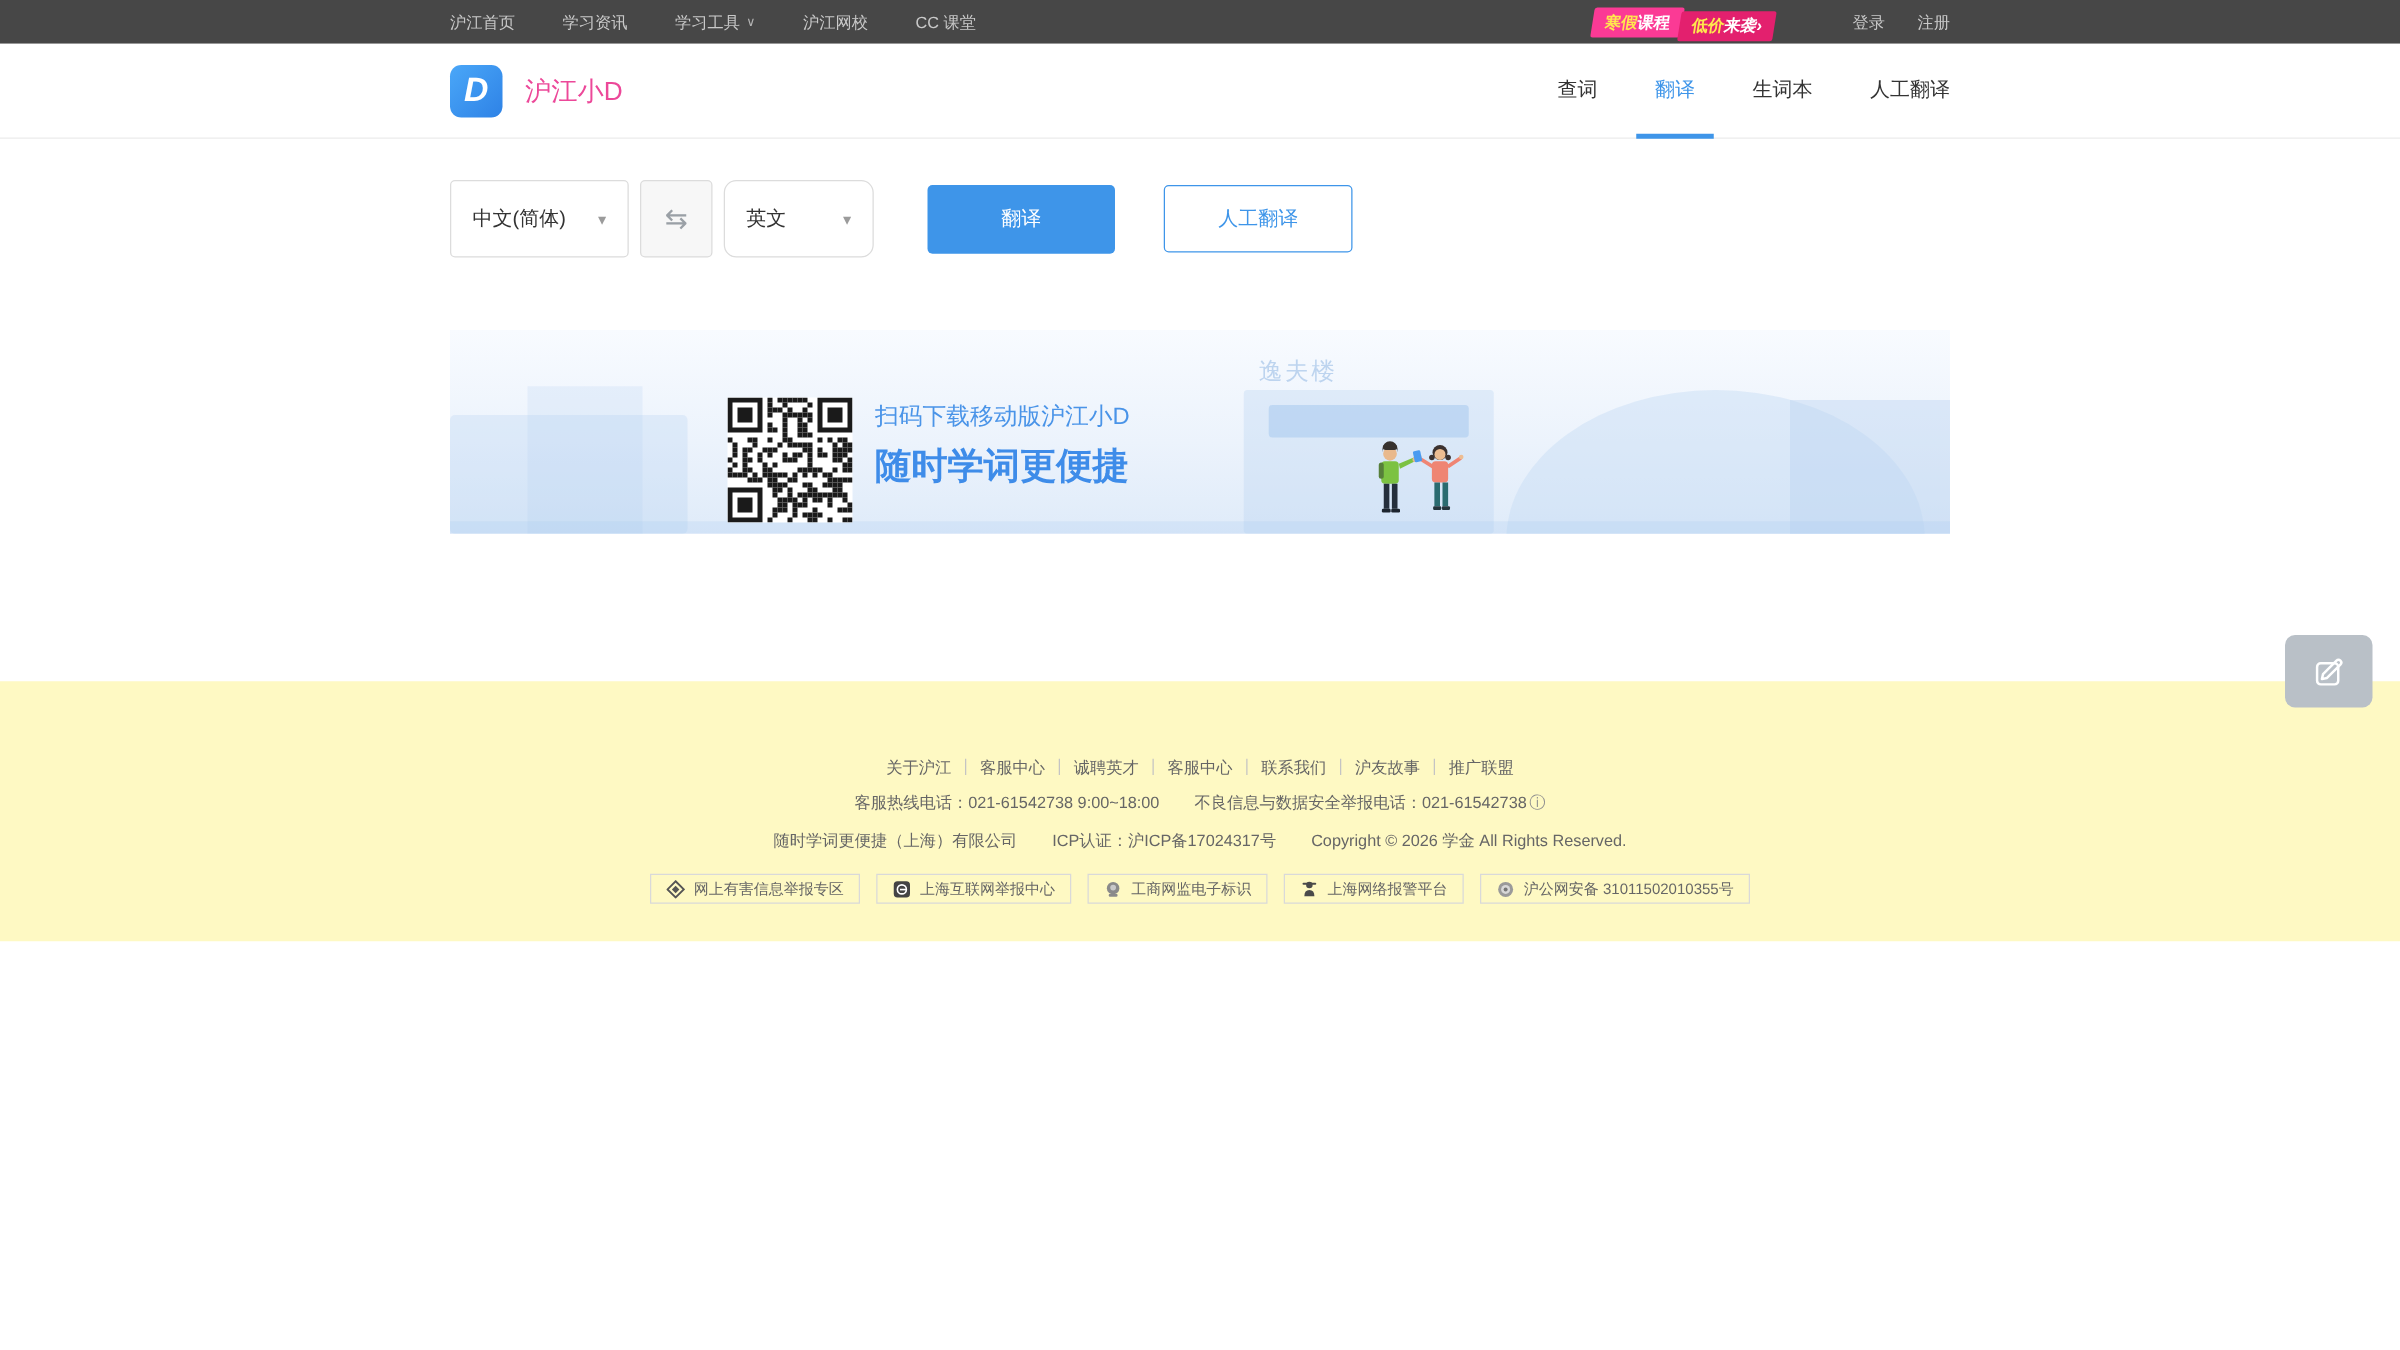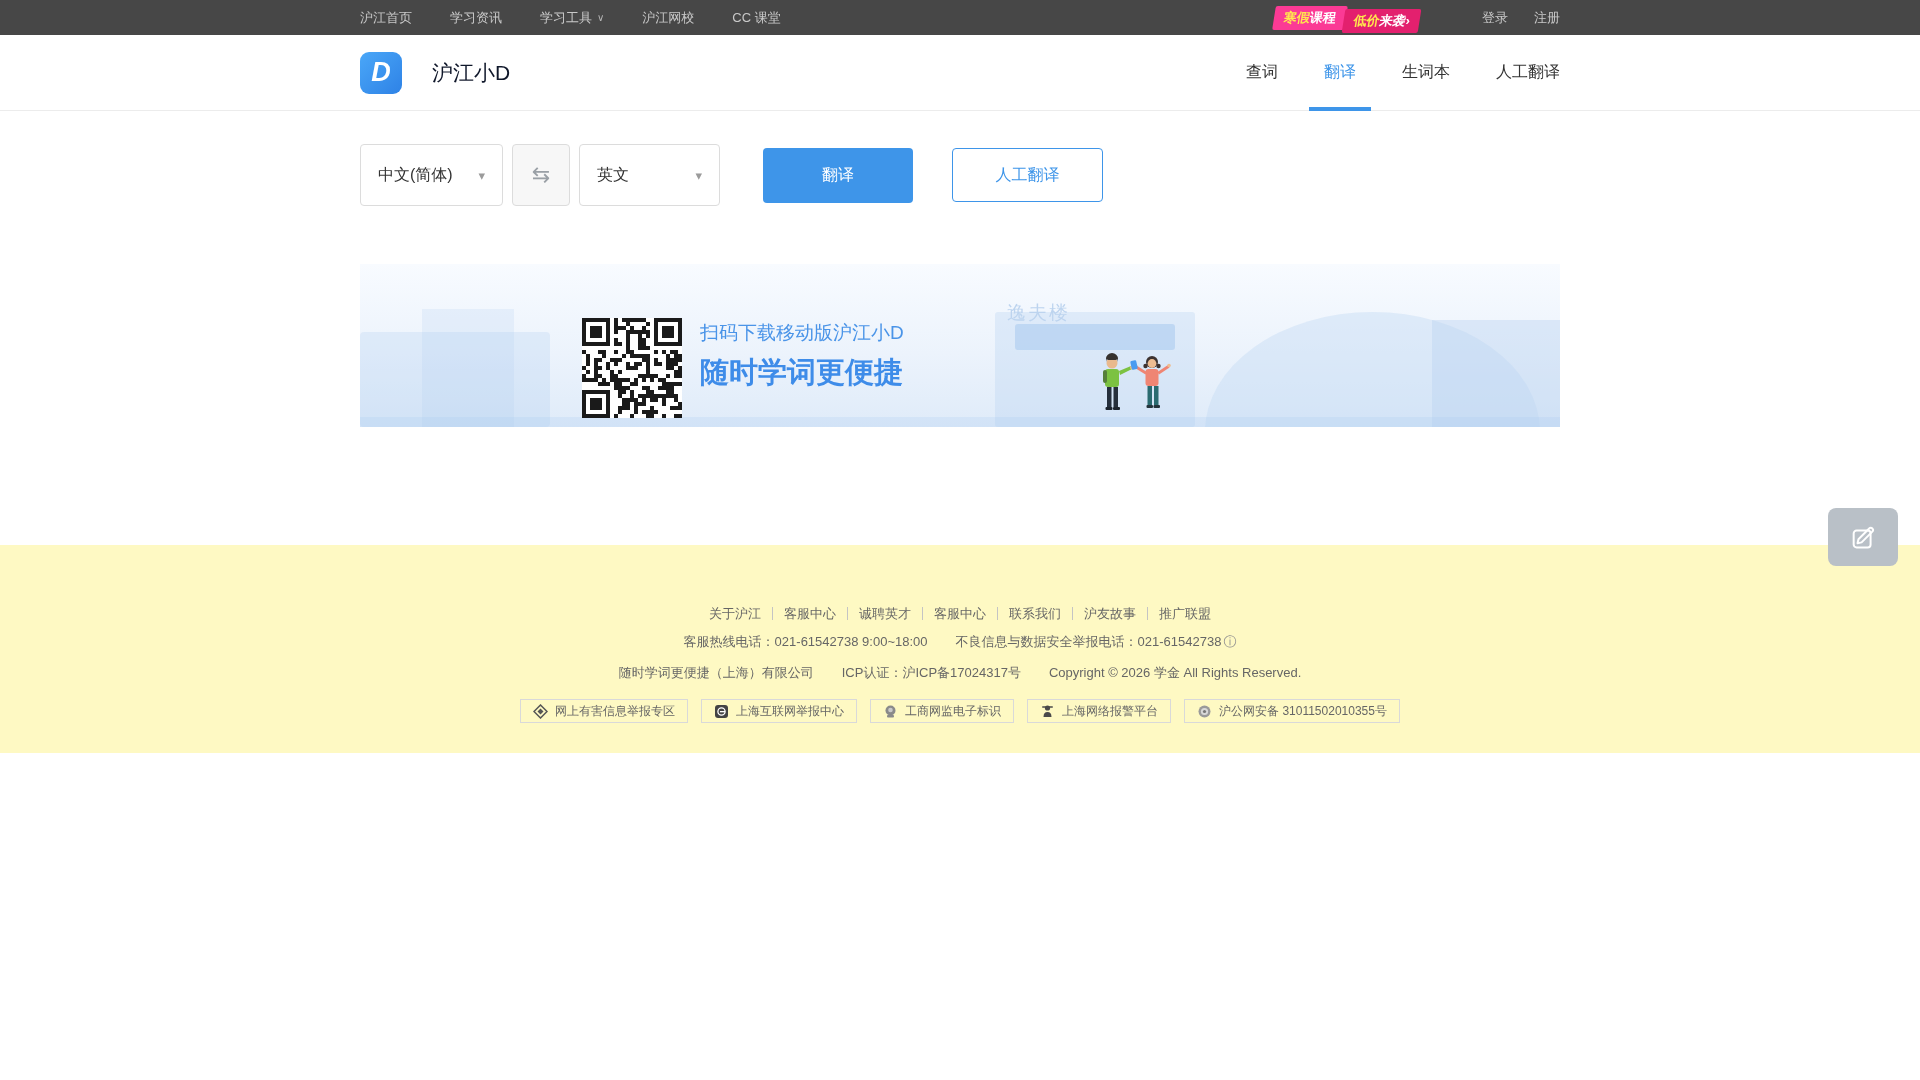--- a/index.html
+++ b/index.html
@@ -22,35 +22,35 @@
   .promo-seg.right { background:#e3206e; border-radius:2px; margin-left:-2px; transform:skewX(-9deg) translateY(3px); }
   .promo .hl { color:#ffe84d; }
   .promo .rest { color:#fff; }
   .topbar-auth { color:#c9c9c9; font-size:13px; margin-left:26px; cursor:pointer; }
 
   
   .header { height:76px; background:#fff; border-bottom:1px solid #ececec; }
   .header-inner { width:1200px; margin:0 auto; height:100%; display:flex; align-items:center; }
   .logo { width:42px; height:42px; border-radius:9px; background:linear-gradient(135deg,#4aa7f8,#2e82e6);
           color:#fff; font-weight:bold; font-size:27px; display:flex; align-items:center; justify-content:center; font-style:italic; }
-  .site-title { font-size:21px; color:#0f172a; margin-left:30px; }
+  .site-title { font-size:21px; color:#ec4899; margin-left:18px; }
   .nav { margin-left:auto; display:flex; height:100%; }
   .nav-item { display:flex; align-items:center; padding:0 23px; font-size:16px; color:#333; position:relative; cursor:pointer; }
   .nav-item:last-child { padding-right:0; }
   .nav-item.active { color:#3e95e9; }
   .nav-item.active::after { content:""; position:absolute; left:8px; right:8px; bottom:-1px; height:4px; background:#3e95e9; }
 
   
   .lang-row { margin-top:33px; display:flex; align-items:center; }
   .select { width:143px; height:62px; border:1px solid #dcdcdc; border-radius:4px; background:#fff;
             display:flex; align-items:center; justify-content:space-between; padding:0 17px; font-size:16px; color:#333; cursor:pointer; }
   .caret { color:#9b9b9b; font-size:13px; }
   .swap-btn { width:58px; height:62px; margin:0 9px; background:#f7f7f7; border:1px solid #dcdcdc; border-radius:4px;
               display:flex; align-items:center; justify-content:center; color:#9aa0a6; font-size:22px; cursor:pointer; }
-  .select.target { width:141px; }
+  .select.target { width:120px;border-radius:10px; }
   .btn-translate { width:150px; height:55px; margin-left:43px; background:#3e95e9; border:none; border-radius:4px;
                    color:#fff; font-size:16px; cursor:pointer; font-family:inherit; }
   .btn-human { width:151px; height:54px; margin-left:39px; background:#fff; border:1px solid #3e95e9; border-radius:4px;
                color:#3e95e9; font-size:16px; cursor:pointer; font-family:inherit; }
 
   
   .panels { margin-top:30px; display:flex; gap:30px; }
   .panel-input { width:585px; height:298px; border:1px solid #e3e3e3; border-radius:6px; background:#fff; }
   .panel-input textarea { width:100%; height:100%; border:none; outline:none; resize:none; background:transparent;
                           padding:22px 24px; font-size:15px; color:#333; font-family:inherit; border-radius:6px; }
@@ -61,21 +61,21 @@
   .banner { margin-top:58px; width:1200px; height:163px; position:relative; overflow:hidden;
             background:linear-gradient(180deg,#f8fbff 0%, #ecf3fc 55%, #dfebf9 100%); }
   .b-shape { position:absolute; }
   .b-left-block   { left:0; bottom:0; width:190px; height:95px; background:rgba(173,203,238,.26); border-radius:4px; }
   .b-left-tower   { left:62px; bottom:0; width:92px; height:118px; background:rgba(173,203,238,.20); }
   .b-yifu         { left:635px; top:48px; width:200px; height:115px; background:rgba(186,211,241,.35); border-radius:3px; }
   .b-yifu-windows { left:655px; top:60px; width:160px; height:26px; background:rgba(150,190,235,.42); border-radius:3px; }
   .b-dome         { left:845px; top:48px; width:335px; height:240px; background:rgba(198,219,244,.45); border-radius:50%; }
   .b-right-tower  { left:1072px; top:56px; width:128px; height:110px; background:rgba(186,211,241,.40); }
   .b-ground       { left:0; bottom:0; width:100%; height:10px; background:rgba(165,200,240,.22); }
-  .building-label { position:absolute; left:647px; top:36px; color:#bdd4ef; font-size:19px; letter-spacing:2px; }
+  .building-label { position:absolute; left:647px; top:20px; color:#bdd4ef; font-size:19px; letter-spacing:2px; }
   .qr { position:absolute; left:222px; top:54px; width:100px; height:100px; background:#fff; }
   .banner-text { position:absolute; left:340px; top:56px; }
   .banner-line1 { font-size:19px; color:#4a94e8; }
   .banner-line2 { font-size:29px; font-weight:bold; color:#3e8ce9; margin-top:7px; }
   .people { position:absolute; left:730px; top:88px; }
 
   
   .float-btn { position:absolute; right:22px; top:508px; width:70px; height:58px; background:#b9c0c7; border-radius:8px;
                display:flex; align-items:center; justify-content:center; cursor:pointer; }
 

